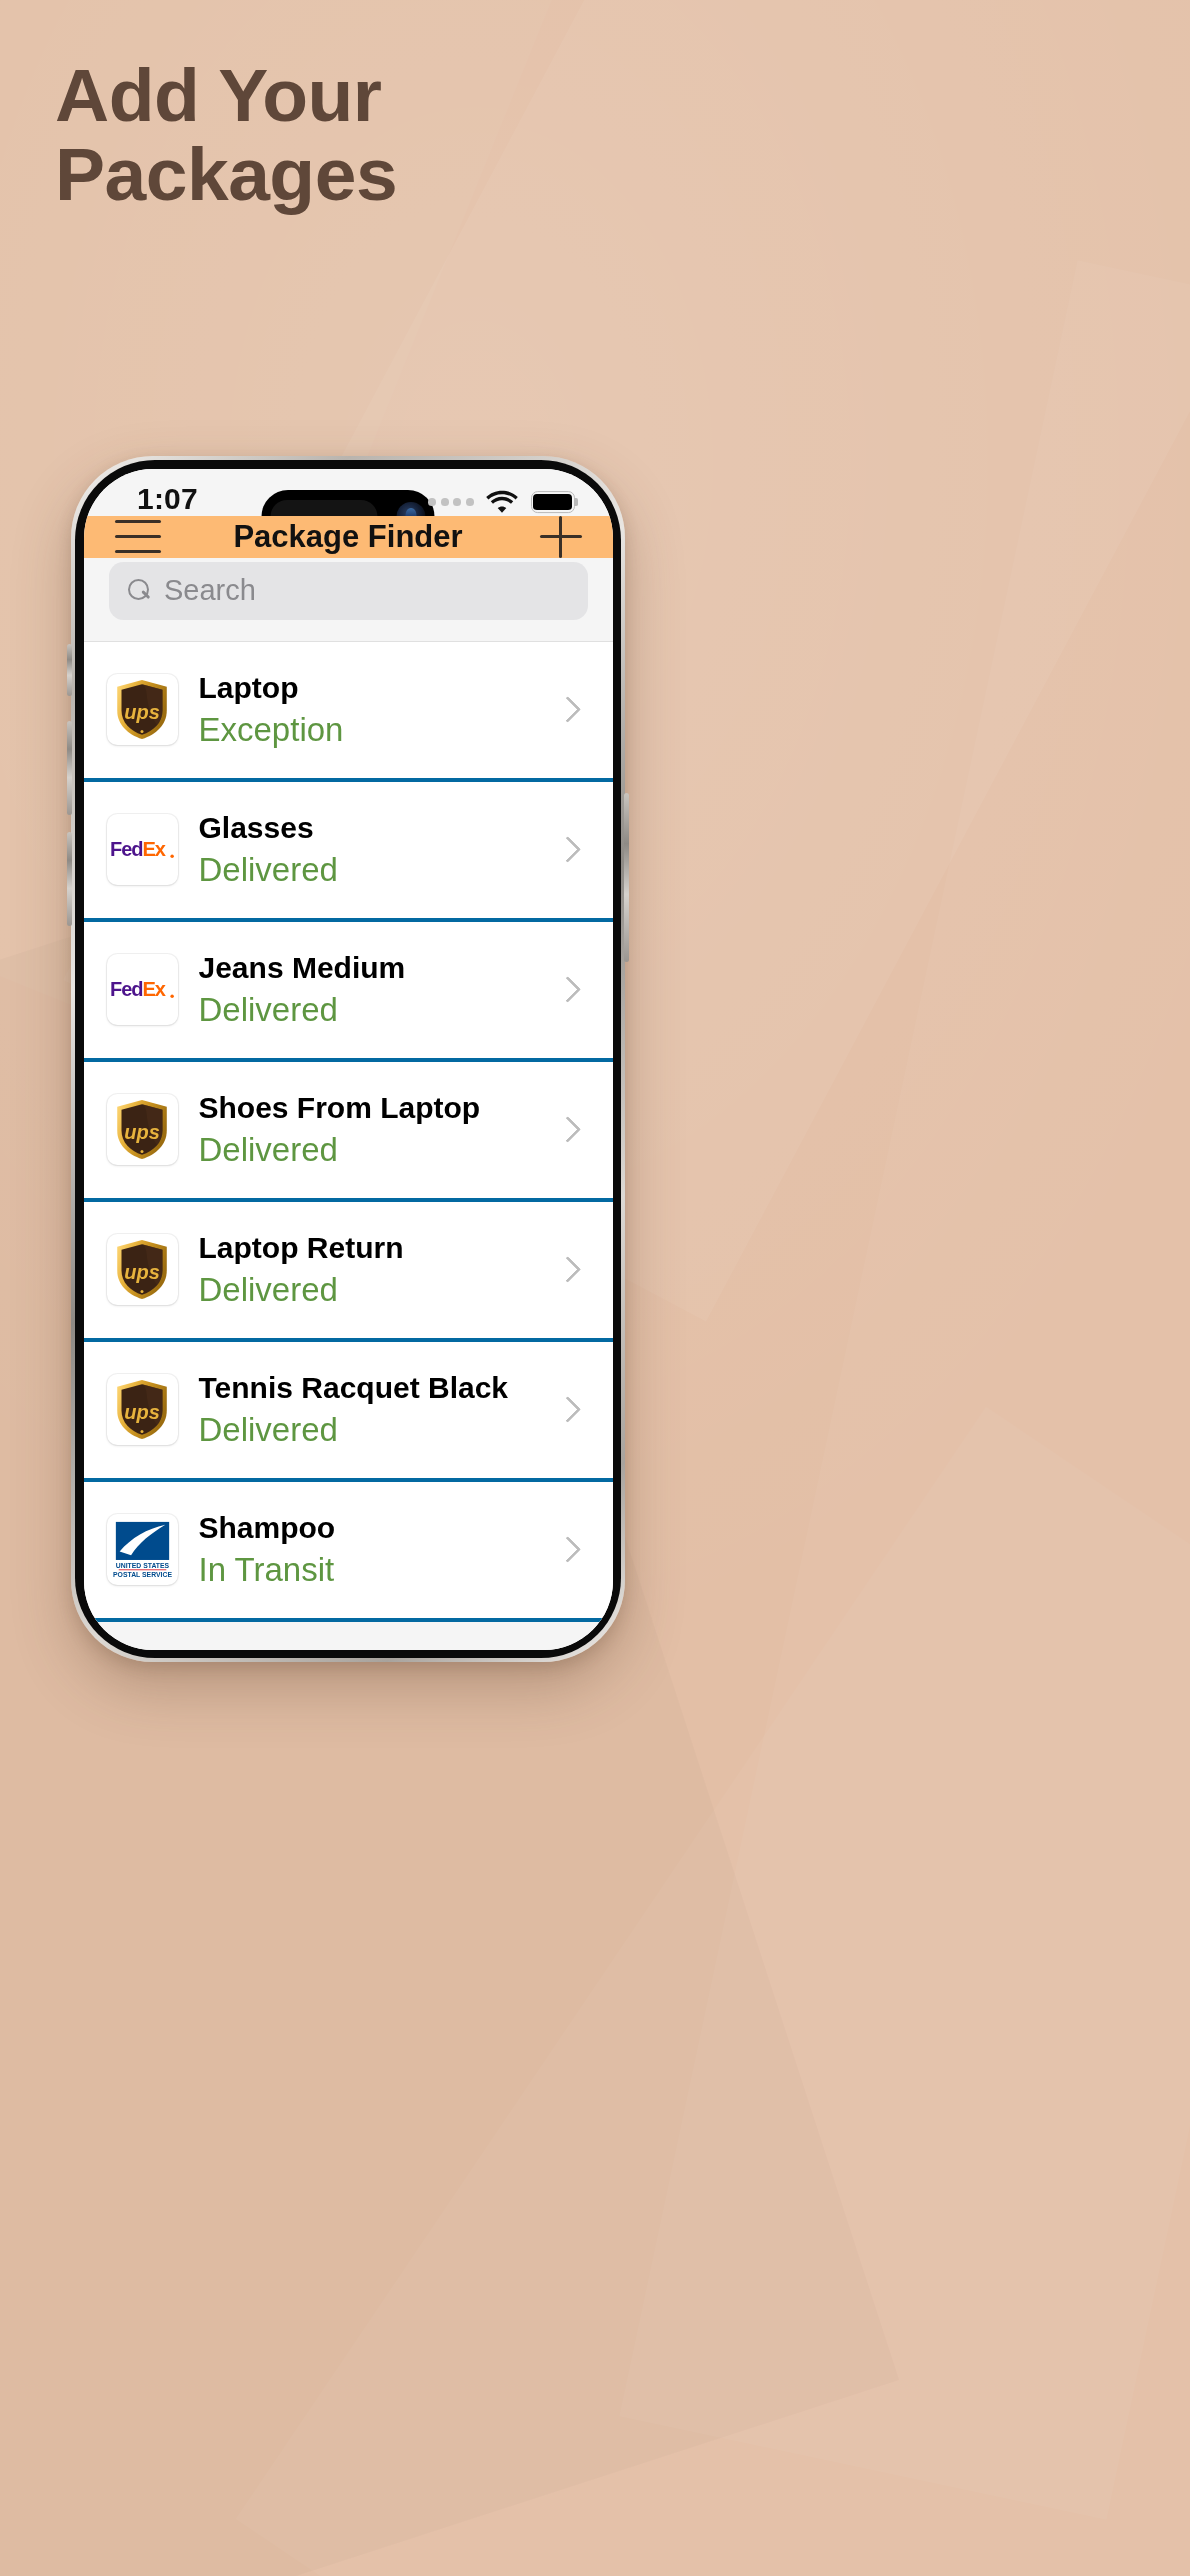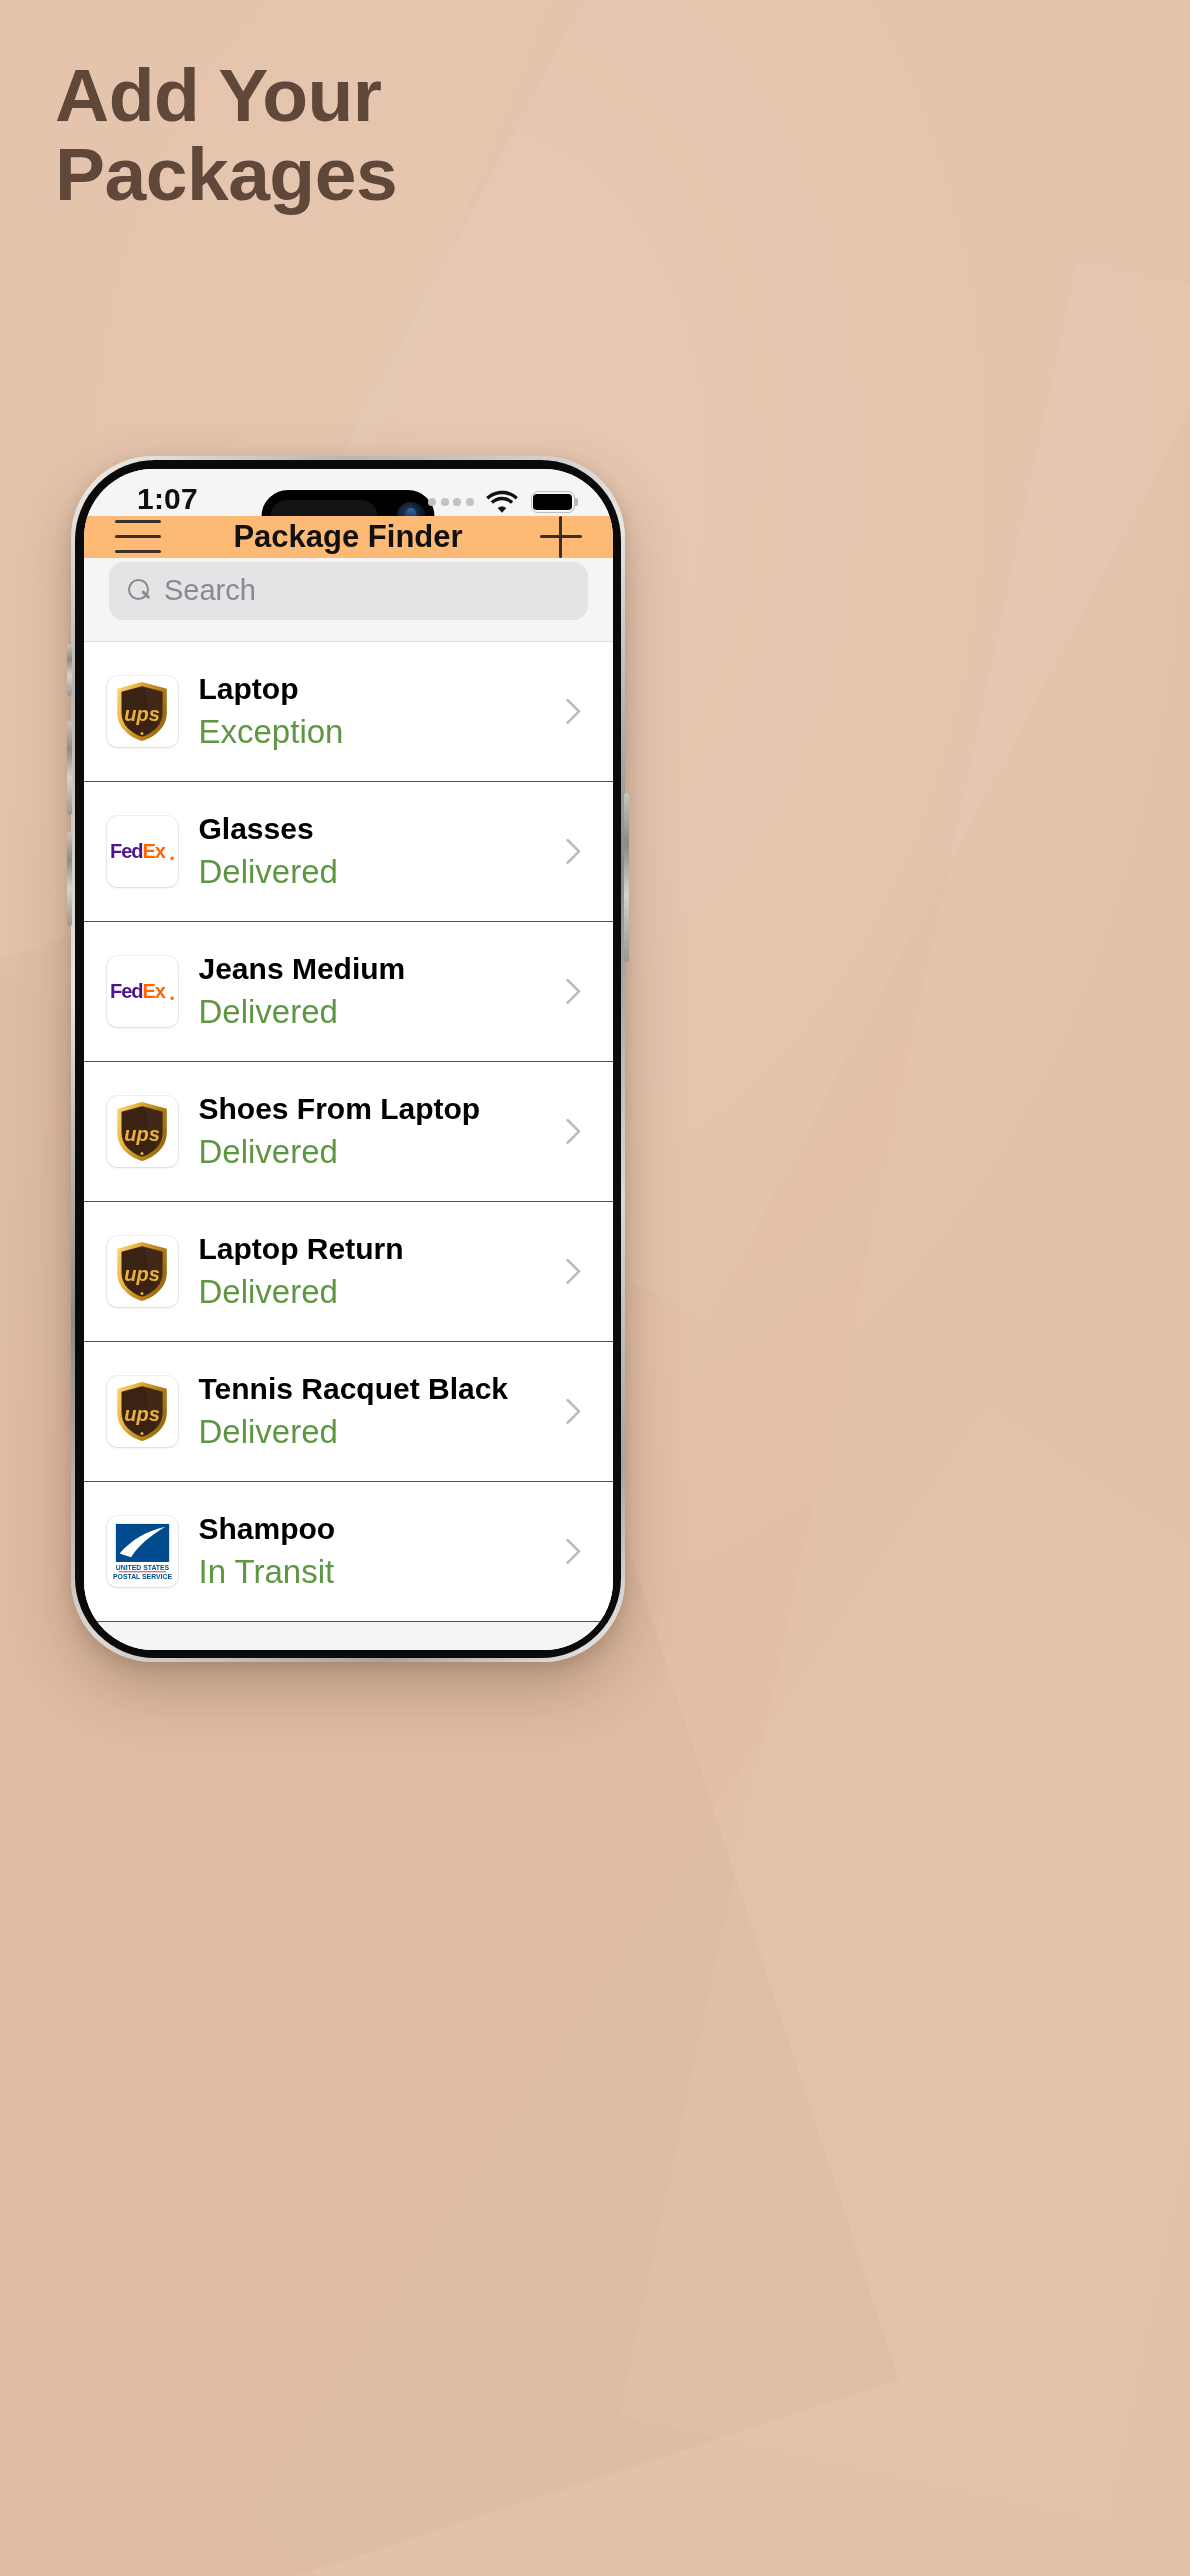--- a/index.html
+++ b/index.html
@@ -164,21 +164,21 @@
     content:""; position:absolute; left:13.4px; top:14.4px; width:9.6px; height:2.5px;
     background:#8a8a8e; border-radius:1.9px; transform:rotate(45deg);
   }
   .search-ph { font-size:29px; color:#8a8a8e; }
 
   
   .list { background:#fff; border-top:1px solid #e0e0e0; }
   .row {
     display:flex; align-items:center;
     padding:13.4px 21px 13.4px 23px;
-    border-bottom:1px solid #0369a1;
+    border-bottom:4px solid #0369a1;
     min-height:140px;
     cursor:pointer;
   }
   .logo-box {
     width:71px; height:71px; flex:none;
     border-radius:10.5px; background:#fff;
     box-shadow:0 0 0 1px rgba(0,0,0,0.05), 0 1px 2.9px rgba(0,0,0,0.10);
     display:flex; align-items:center; justify-content:center;
     overflow:hidden;
     margin-right:21px;

